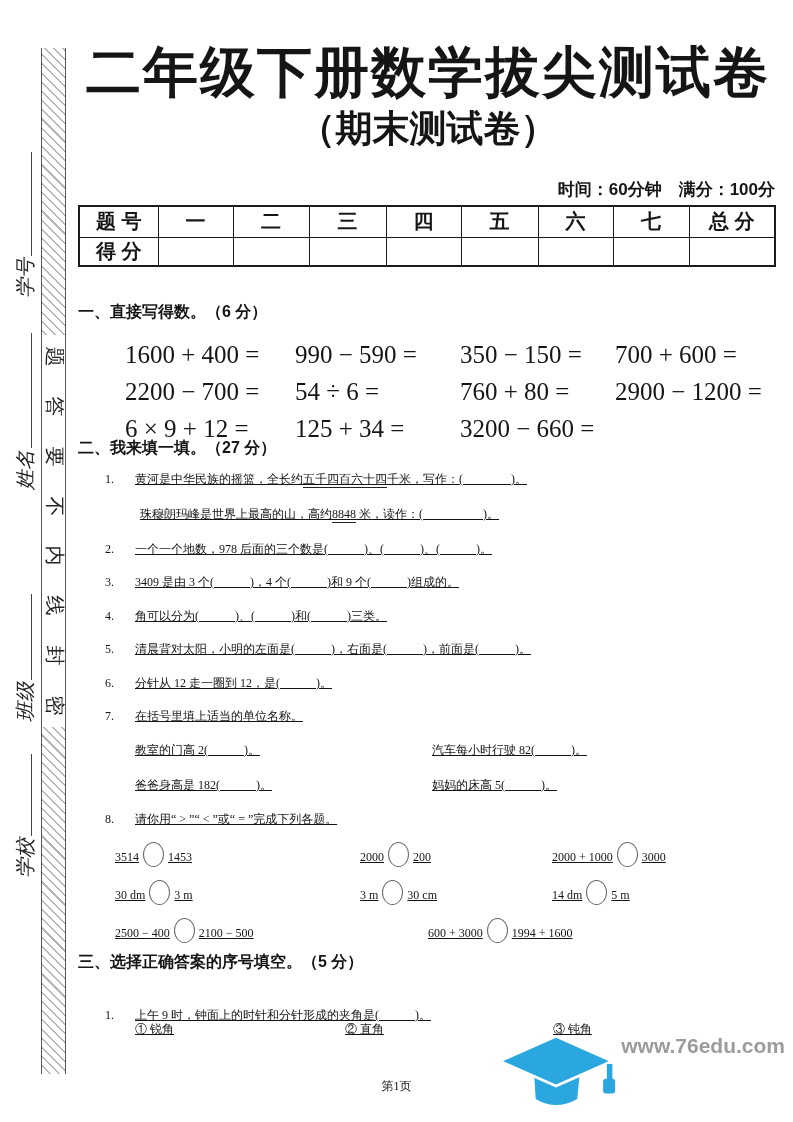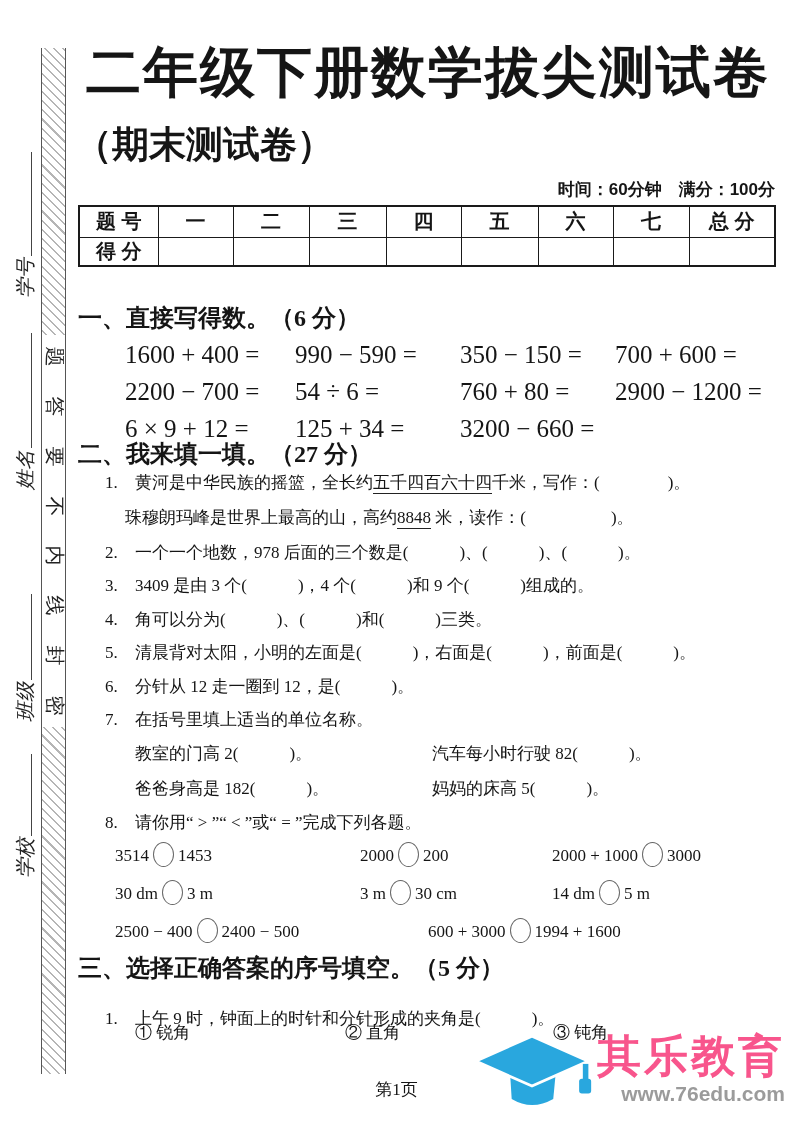--- a/index.html
+++ b/index.html
@@ -26,57 +26,57 @@
     padding:8px 0;
   }
   .seal-chars span { transform:rotate(90deg); font-size:20px; color:#222; font-weight:500; }
   
   .title {
     position:absolute; left:75px; top:36px; width:706px; text-align:center;
     font-family:"Liberation Sans","DejaVu Sans",sans-serif; font-weight:900;
     font-size:55px; letter-spacing:2px; white-space:nowrap;
   }
   .subtitle {
-    position:absolute; left:75px; top:120px; width:706px; text-align:left;
+    position:absolute; left:75px; top:104px; width:706px; text-align:center;
     font-family:"Liberation Sans","DejaVu Sans",sans-serif; font-weight:700;
     font-size:37px; white-space:nowrap;
   }
   .meta {
     position:absolute; left:75px; top:178px; width:700px; text-align:right;
     font-family:"Liberation Sans","DejaVu Sans",sans-serif; font-weight:600; font-size:17px;
   }
   
   table.score {
     position:absolute; left:78px; top:205px; width:698px;
     border-collapse:collapse; table-layout:fixed;
     border:2px solid #1a1a1a;
     font-family:"Liberation Sans","DejaVu Sans",sans-serif; font-weight:600; font-size:20px;
   }
   table.score td { border:1px solid #1a1a1a; text-align:center; }
   table.score tr.hd td { height:31px; }
   table.score tr.sc td { height:27px; }
   
   .sec-head {
     position:absolute; left:78px; white-space:nowrap;
-    font-family:Liberation Serif, serif; font-weight:700; font-size:24px;
-  }
-  .line { position:absolute; white-space:nowrap; font-size:17px; }
+    font-family:Liberation Sans, sans-serif; font-weight:700; font-size:16px;
+  }
+  .line { position:absolute; white-space:nowrap; font-size:12px;text-decoration:underline; }
   .num { display:inline-block; width:30px; }
   .u { border-bottom:1.5px solid #222; padding-bottom:1px; }
   .calc-grid {
     position:absolute; left:105px; top:336px; white-space:nowrap;
     display:grid; grid-template-columns:170px 165px 155px auto;
     font-size:25px; line-height:37px;margin-left:20px;
   }
   .circle {
     display:inline-block; width:21px; height:25px; border:1.5px solid #666;
     border-radius:50%; vertical-align:-6px; margin:0 4px; background:#fff;
   }
   
-  .footer-page { position:absolute; left:0; top:1078px; width:793px; text-align:center; font-size:17px; }
+  .footer-page { position:absolute; left:0; top:1078px; width:793px; text-align:center; font-size:12px; }
   .brand { position:absolute; right:8px; top:1032px; display:flex; align-items:flex-start; }
   .brand-text { display:flex; flex-direction:column; align-items:flex-end; margin-left:4px; }
   .brand-name {
     font-family:"Liberation Sans","DejaVu Sans",sans-serif; font-weight:800;
     font-size:44px; line-height:48px; letter-spacing:3px; color:#F8558C; white-space:nowrap;
   }
   .brand-url {
     font-family:"Liberation Sans","DejaVu Sans",sans-serif; font-weight:700;
     font-size:21px; color:#9b9b9b; margin-top:2px;
   }
@@ -165,21 +165,21 @@
   <span>6 × 9 + 12 =</span>
   <span>125 + 34 =</span>
   <span>3200 − 660 =</span>
 </div>
 
 <div class="sec-head" style="top:438px;">二、我来填一填。（27 分）</div>
 
 <div class="line" style="left:105px; top:471px;">
   <span class="num">1.</span><span>黄河是中华民族的摇篮，全长约</span><span class="u">五千四百六十四</span><span>千米，写作：(　　　　)。</span>
 </div>
-<div class="line" style="left:125px; top:506px;">
+<div class="line" style="left:140px; top:506px;">
   <span>珠穆朗玛峰是世界上最高的山，高约</span><span class="u">8848</span><span> 米，读作：(　　　　　)。</span>
 </div>
 <div class="line" style="left:105px; top:541px;">
   <span class="num">2.</span><span>一个一个地数，978 后面的三个数是(　　　)、(　　　)、(　　　)。</span>
 </div>
 <div class="line" style="left:105px; top:574px;">
   <span class="num">3.</span><span>3409 是由 3 个(　　　)，4 个(　　　)和 9 个(　　　)组成的。</span>
 </div>
 <div class="line" style="left:105px; top:608px;">
   <span class="num">4.</span><span>角可以分为(　　　)、(　　　)和(　　　)三类。</span>
@@ -213,21 +213,21 @@
 <div class="line" style="left:115px; top:880px;">
   <span>30 dm</span><span class="circle"></span><span>3 m</span>
 </div>
 <div class="line" style="left:360px; top:880px;">
   <span>3 m</span><span class="circle"></span><span>30 cm</span>
 </div>
 <div class="line" style="left:552px; top:880px;">
   <span>14 dm</span><span class="circle"></span><span>5 m</span>
 </div>
 <div class="line" style="left:115px; top:918px;">
-  <span>2500 − 400</span><span class="circle"></span><span>2400 − 500</span>
+  <span>2500 − 400</span><span class="circle"></span><span>2100 − 500</span>
 </div>
 <div class="line" style="left:428px; top:918px;">
   <span>600 + 3000</span><span class="circle"></span><span>1994 + 1600</span>
 </div>
 
 <div class="sec-head" style="top:952px;">三、选择正确答案的序号填空。（5 分）</div>
 <div class="line" style="left:105px; top:1007px;">
   <span class="num">1.</span><span>上午 9 时，钟面上的时针和分针形成的夹角是(　　　)。</span>
 </div>
 <div class="line" style="left:135px; top:1021px;">① 锐角</div>
@@ -239,16 +239,15 @@
 <div class="brand">
   <span>
     <svg width="122" height="86" viewBox="0 0 132 92">
       <path d="M42 40 L92 40 L89 72 Q66 85 44 72 Z" fill="#29A7DE"></path>
       <polygon points="66,4 127,31 66,58 5,31" fill="#29A7DE" stroke="#ffffff" stroke-width="3"></polygon>
       <path d="M124 34 L124 52" stroke="#29A7DE" stroke-width="6" fill="none"></path>
       <rect x="117" y="50" width="13" height="16" rx="3" fill="#29A7DE"></rect>
     </svg>
   </span>
   <span class="brand-text">
-    <span class="brand-name">其乐教育</span>
     <span class="brand-url">www.76edu.com</span>
   </span>
 </div>
 
 </body></html>

